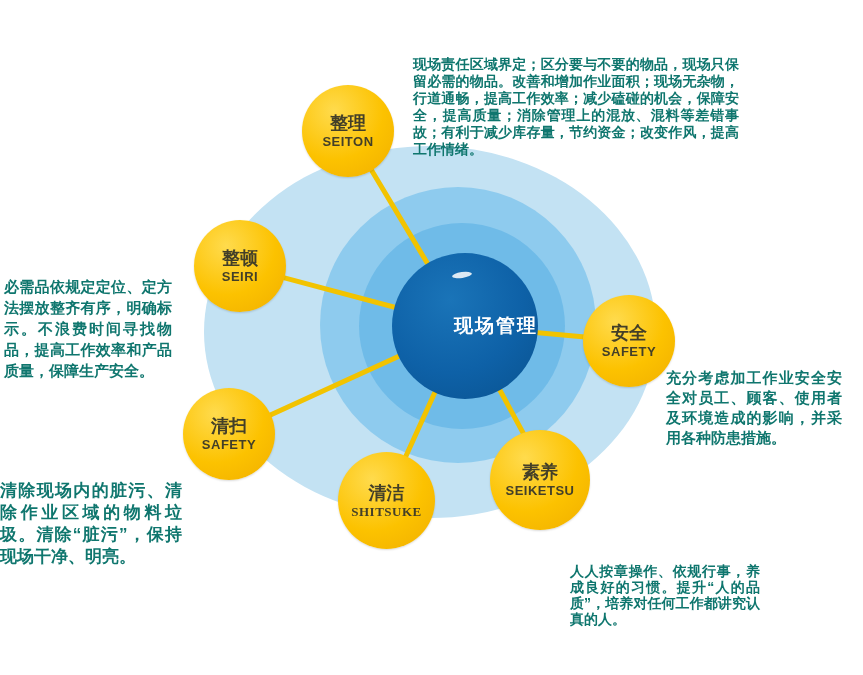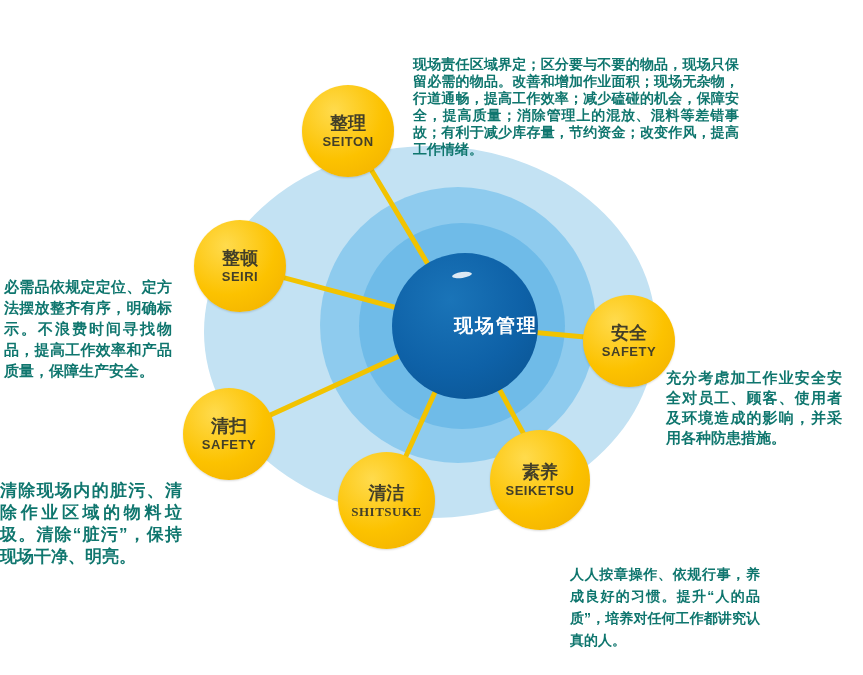--- a/index.html
+++ b/index.html
@@ -17,21 +17,21 @@
     font-weight:bold;
     text-align:justify;
     text-justify:inter-ideograph;
     margin-top:48px;
   }
   .note-seiri   {left:413px;top:8px;  width:326px;font-size:14px;line-height:17px;}
   .note-seiton  {left:4px;  top:228px;width:168px;font-size:15px;line-height:21px;}
   .note-seiso   {left:0px;  top:432px;width:182px;font-size:17px;line-height:22px;}
   .note-seiketsu{left:264px;top:558px;width:200px;font-size:15px;line-height:20px;}
   .note-safety  {left:666px;top:320px;width:176px;font-size:15px;line-height:20px;}
-  .note-shitsuke{left:570px;top:515px;width:190px;font-size:14px;line-height:22px;}
+  .note-shitsuke{left:570px;top:515px;width:190px;font-size:14px;line-height:16px;}
   .node{
     position:absolute;
     border-radius:50%;
     background:radial-gradient(circle at 35% 28%, #ffdb4d 0%, #fcc200 55%, #f0ae00 100%);
     box-shadow:0 1px 2px rgba(0,0,0,0.15);
     display:flex;flex-direction:column;align-items:center;justify-content:center;
   }
   .node .zh{font-size:18px;font-weight:bold;color:#433f28;line-height:22px;}
   .node .en{font-size:13px;font-weight:bold;color:#433f28;line-height:16px;letter-spacing:0.5px;}
   .node-seiri   {left:302px;top:85px; width:92px;height:92px;}

